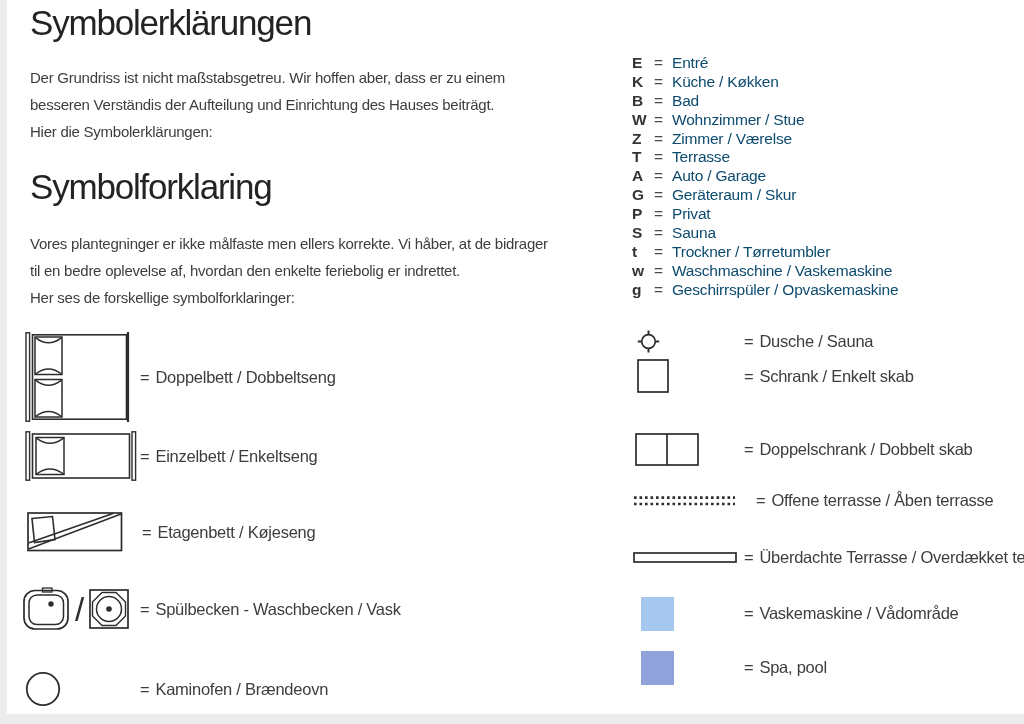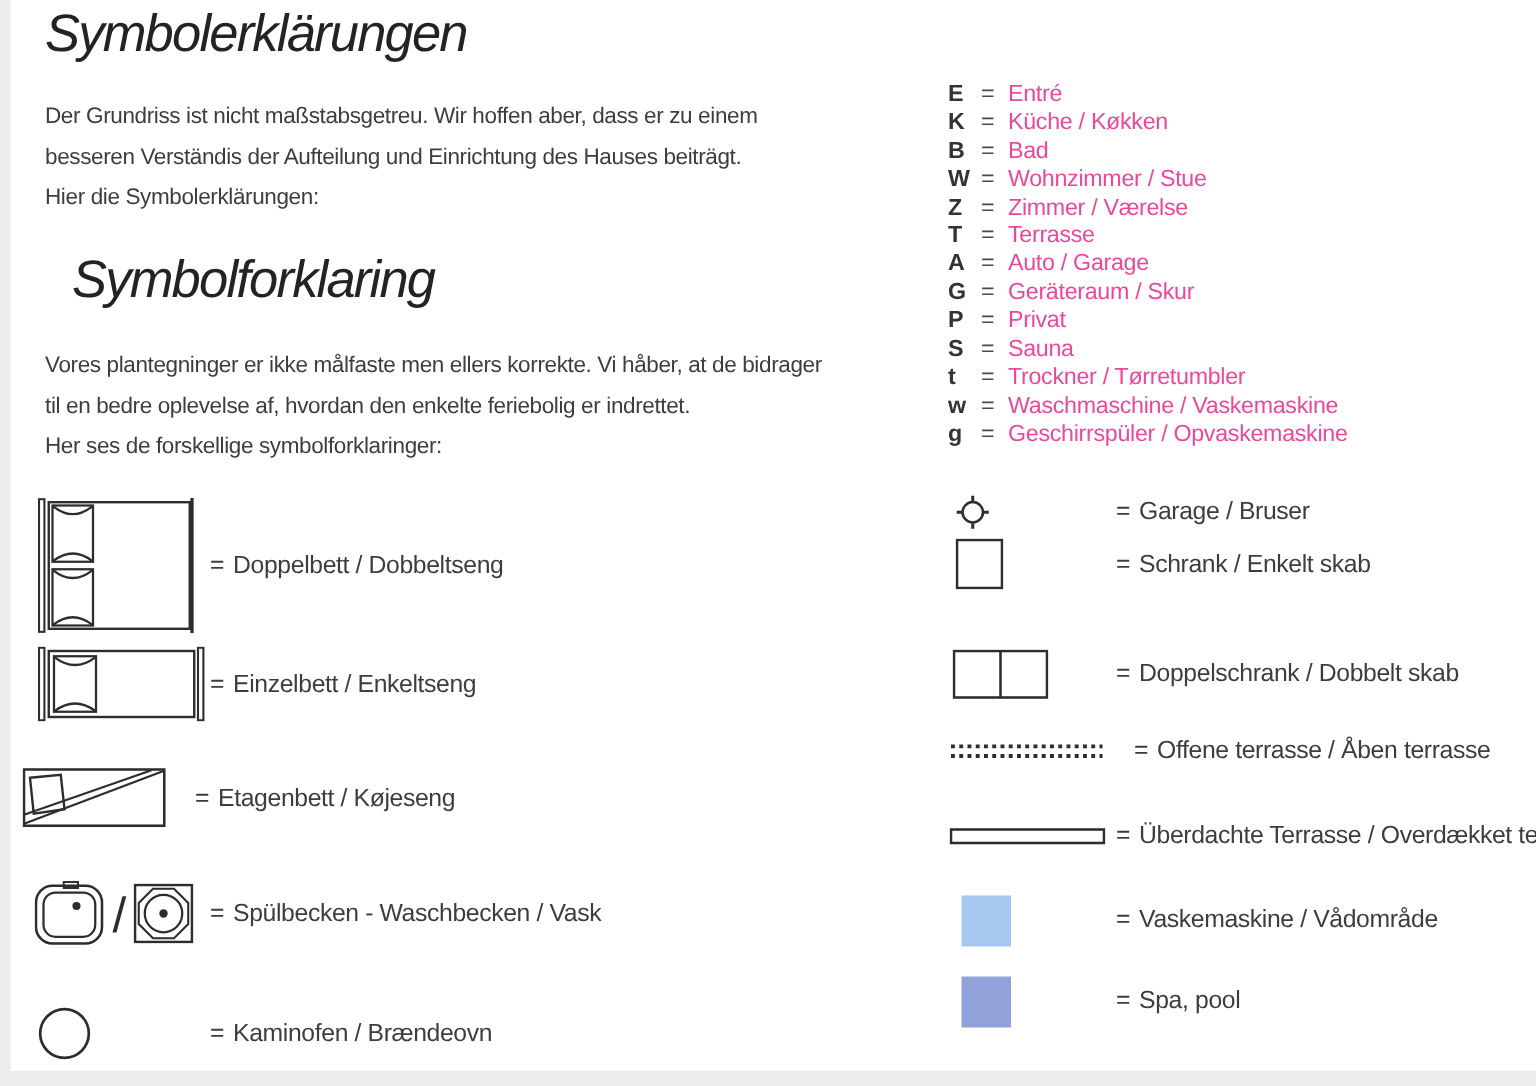--- a/index.html
+++ b/index.html
@@ -4,30 +4,30 @@
 <style>
   * { margin:0; padding:0; box-sizing:border-box; }
   html,body { width:1024px; height:724px; background:#fff; }
   body { font-family:"Liberation Sans", sans-serif; color:#3d3d3d; overflow:hidden; }
   .page { position:relative; width:1024px; height:724px; background:#fff; }
 
   .edge-left  { position:absolute; left:0; top:0; width:7px; height:724px; background:#ececec; }
   .edge-bottom{ position:absolute; left:0; bottom:0; width:1024px; height:10px; background:#ececec; }
 
   .h1 { position:absolute; left:30px; font-size:35px; font-weight:400; color:#232323;
-        letter-spacing:-1.2px; white-space:nowrap;font-style:italic; }
+        letter-spacing:-1.2px; white-space:nowrap; }
   .para { position:absolute; left:30px; font-size:15px; line-height:27px;
           letter-spacing:-0.25px; color:#3d3d3d; white-space:nowrap; }
 
   .abbr-list { position:absolute; left:632px; top:54px; }
   .abbr-row  { display:flex; align-items:baseline; height:18.9px; font-size:15.5px;
                letter-spacing:-0.2px; white-space:nowrap; }
   .abbr-row .k  { font-weight:700; width:22px; color:#333; }
   .abbr-row .eq { width:18px; color:#4a4a4a; }
-  .abbr-row .v  { color:#ec4899; }
+  .abbr-row .v  { color:#0c4a6e; }
 
   .legend-row { position:absolute; display:flex; align-items:center; }
   .legend-row .sym { flex:0 0 auto; display:flex; align-items:center; }
   .legend-row.left  .sym { width:115px; }
   .legend-row.right .sym { width:111px; }
   .legend-label { font-size:16.5px; letter-spacing:-0.25px; color:#3d3d3d; white-space:nowrap; }
   .legend-label .eq { margin-right:6px; }
 
   svg { display:block; }
   .stroke { stroke:#2d2d2d; fill:none; }
@@ -44,21 +44,21 @@
   <div class="edge-left"></div>
   <div class="edge-bottom"></div>
 
   <div class="h1" style="top:3px;">Symbolerklärungen</div>
   <div class="para" style="top:64px;">
     <div>Der Grundriss ist nicht maßstabsgetreu. Wir hoffen aber, dass er zu einem</div>
     <div>besseren Verständis der Aufteilung und Einrichtung des Hauses beiträgt.</div>
     <div>Hier die Symbolerklärungen:</div>
   </div>
 
-  <div class="h1" style="top:167px;margin-left:18px;">Symbolforklaring</div>
+  <div class="h1" style="top:167px;">Symbolforklaring</div>
   <div class="para" style="top:230px;">
     <div>Vores plantegninger er ikke målfaste men ellers korrekte. Vi håber, at de bidrager</div>
     <div>til en bedre oplevelse af, hvordan den enkelte feriebolig er indrettet.</div>
     <div>Her ses de forskellige symbolforklaringer:</div>
   </div>
 
   <div class="abbr-list">
     <div class="abbr-row">
         <span class="k">E</span>
         <span class="eq">=</span>
@@ -150,21 +150,21 @@
         <rect class="stroke" x="7.5" y="3" width="97" height="44" stroke-width="1.6"></rect>
         <rect class="stroke" x="107" y="0.8" width="3.6" height="48.4" stroke-width="1.4"></rect>
         <rect class="stroke" x="11" y="6.5" width="28" height="37" stroke-width="1.5"></rect>
         <path class="stroke" d="M11.5,7.2 Q25,17.5 38.5,7.2" stroke-width="1.5"></path>
         <path class="stroke" d="M11.5,43 Q25,33 38.5,43" stroke-width="1.5"></path>
       </svg>
     </div>
     <div class="legend-label"><span class="eq">=</span><span>Einzelbett / Enkeltseng</span></div>
   </div>
 
-  <div class="legend-row left" style="left:15px; top:512px; height:40px;">
+  <div class="legend-row left" style="left:27px; top:512px; height:40px;">
     <div class="sym">
       <svg width="96" height="40" viewBox="0 0 96 40">
         <rect class="stroke" x="1" y="1" width="93.5" height="37.5" stroke-width="1.7"></rect>
         <line class="stroke" x1="1.5" y1="37" x2="94" y2="2" stroke-width="1.5"></line>
         <line class="stroke" x1="1.5" y1="31" x2="86" y2="1.5" stroke-width="1.5"></line>
         <polygon class="stroke" points="5,6.5 25.5,4.5 28,27.5 7.5,30.5" stroke-width="1.6"></polygon>
       </svg>
     </div>
     <div class="legend-label"><span class="eq">=</span><span>Etagenbett / Køjeseng</span></div>
   </div>
@@ -200,21 +200,21 @@
   <div class="legend-row right" style="left:633px; top:327px; height:28px;">
     <div class="sym" style="padding-left:3px;">
       <svg width="25" height="27" viewBox="0 0 25 27">
         <circle class="stroke" cx="12.5" cy="13.5" r="6.8" stroke-width="1.7"></circle>
         <line class="stroke" x1="12.5" y1="2.5" x2="12.5" y2="6" stroke-width="2"></line>
         <line class="stroke" x1="12.5" y1="21" x2="12.5" y2="24.5" stroke-width="2"></line>
         <line class="stroke" x1="1.8" y1="13.5" x2="5.3" y2="13.5" stroke-width="2"></line>
         <line class="stroke" x1="19.7" y1="13.5" x2="23.2" y2="13.5" stroke-width="2"></line>
       </svg>
     </div>
-    <div class="legend-label"><span class="eq">=</span><span>Garage / Bruser</span></div>
+    <div class="legend-label"><span class="eq">=</span><span>Dusche / Sauna</span></div>
   </div>
 
   <div class="legend-row right" style="left:633px; top:359px; height:34px;">
     <div class="sym" style="padding-left:4px;">
       <svg width="32" height="34" viewBox="0 0 32 34">
         <rect class="stroke" x="1" y="1" width="30" height="32" stroke-width="1.7"></rect>
       </svg>
     </div>
     <div class="legend-label"><span class="eq">=</span><span>Schrank / Enkelt skab</span></div>
   </div>

